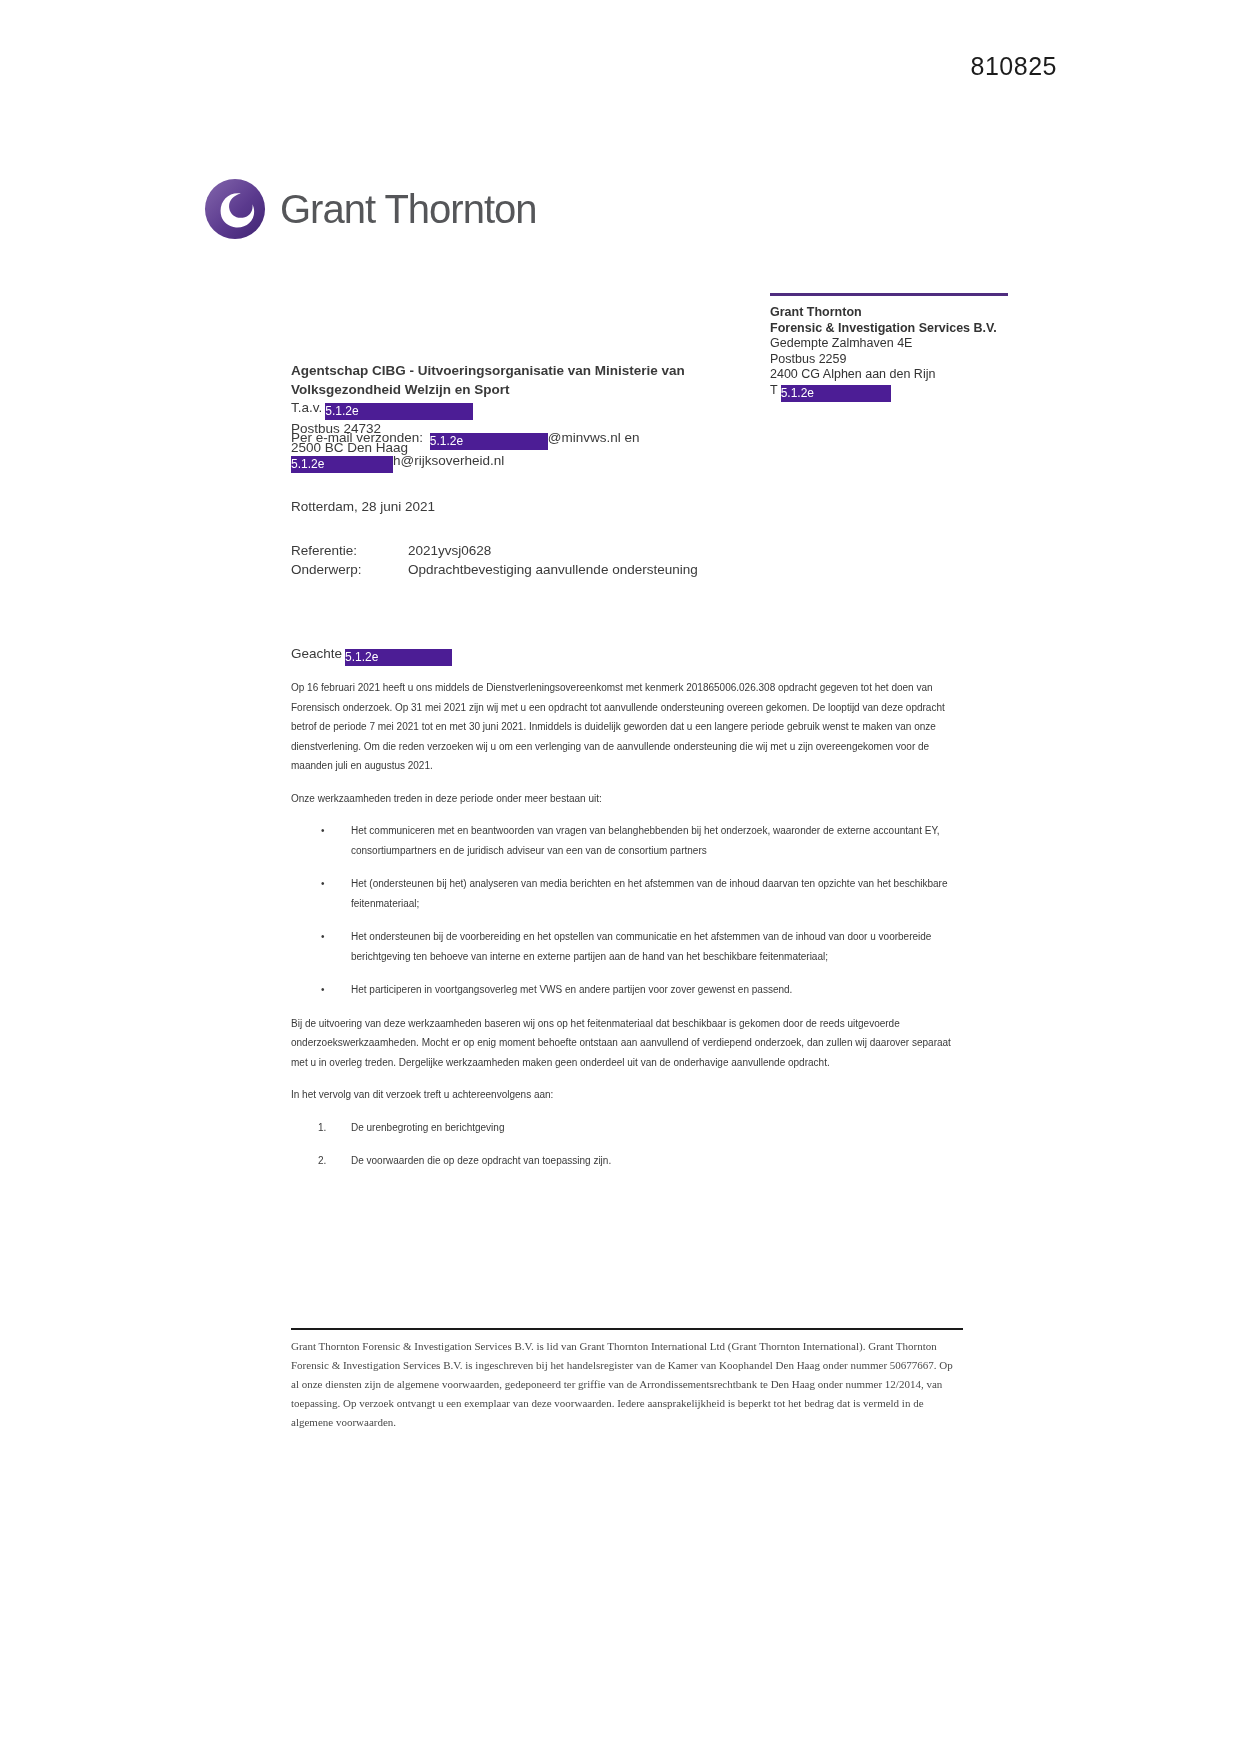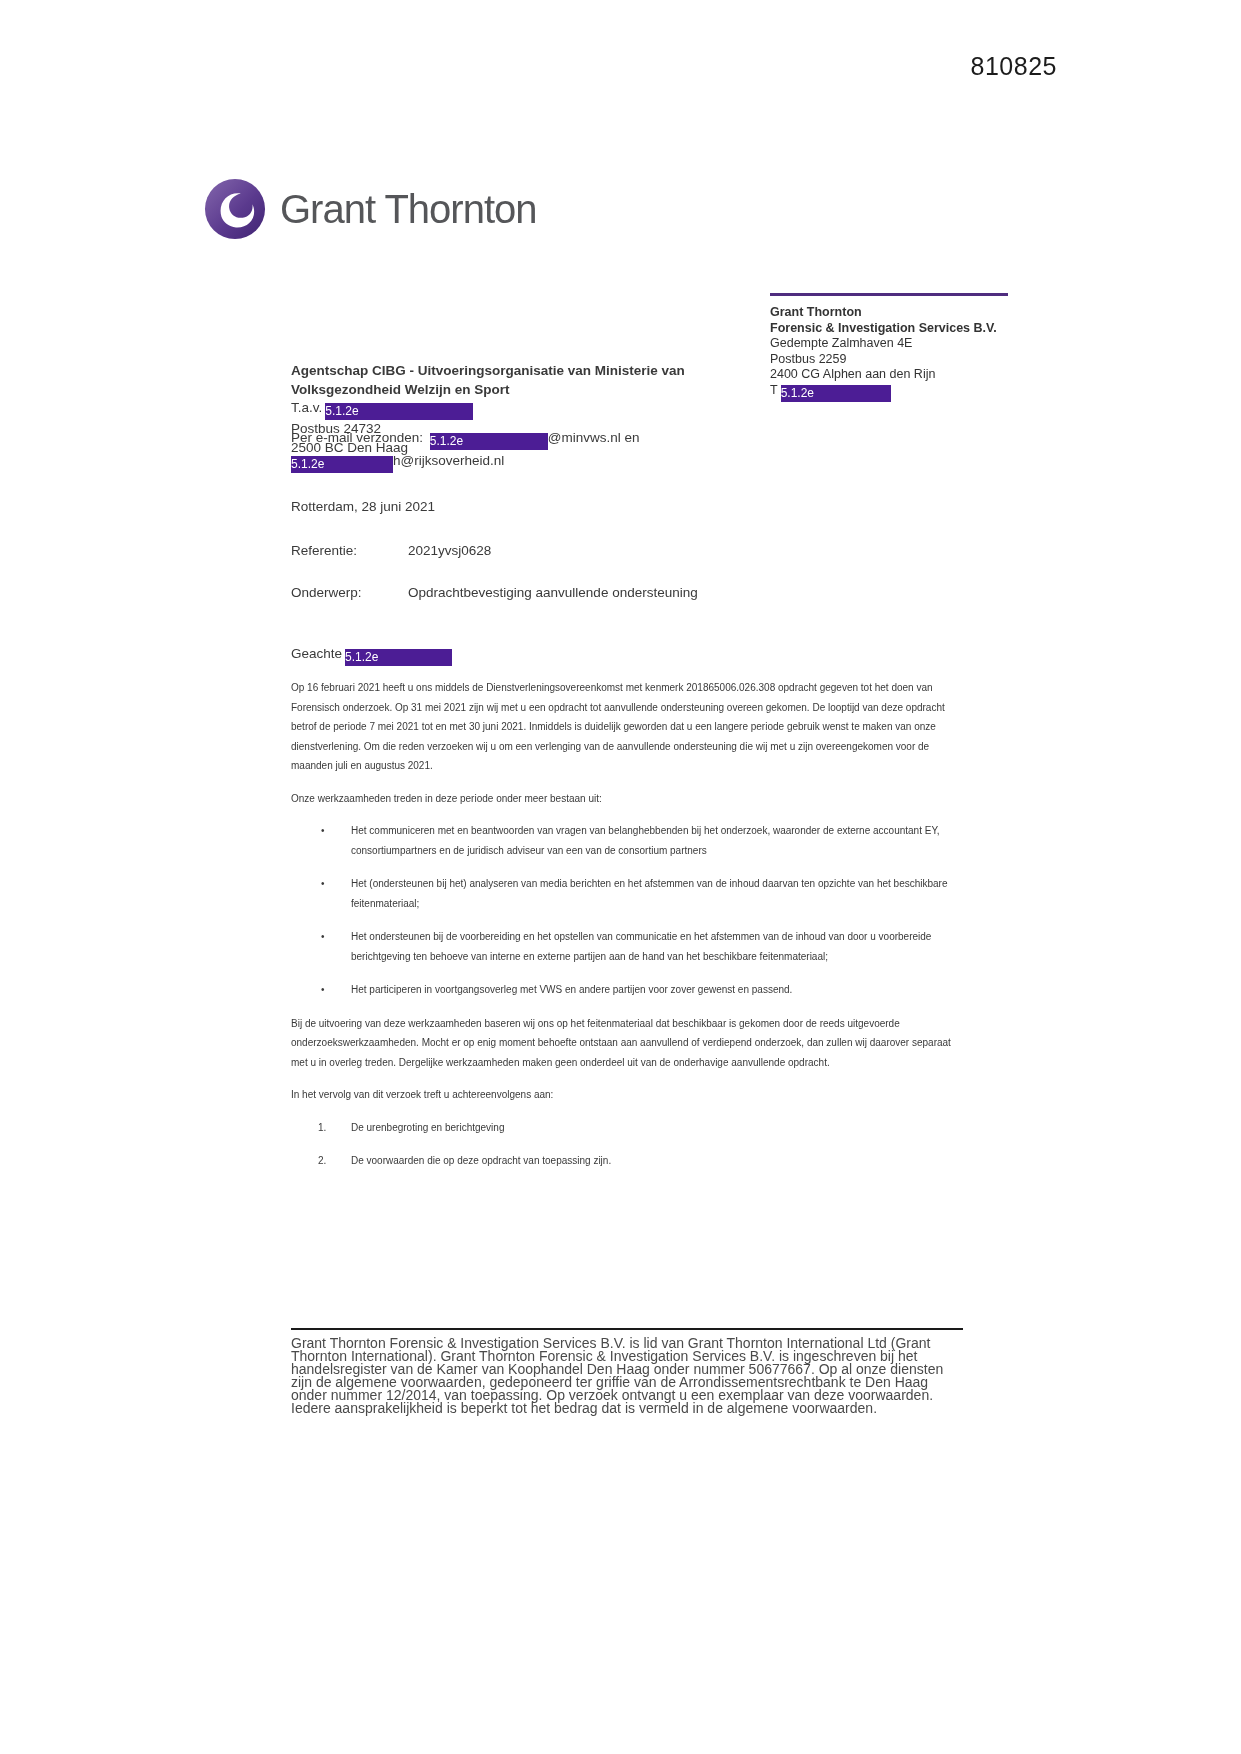--- a/index.html
+++ b/index.html
@@ -82,21 +82,21 @@
   }
 
   .meta {
     position: absolute;
     left: 291px;
     top: 541px;
     width: 672px;
     font-size: 13.5px;
     line-height: 19px;
   }
-  .meta-row.first { margin-bottom: 23px; }
+  .meta-row.first { }
   .meta-label { display: inline-block; width: 117px; vertical-align: top; }
 
   .salutation {
     position: absolute;
     left: 291px;
     top: 646px;
     font-size: 13.5px;
   }
 
   .redact {
@@ -139,23 +139,24 @@
     position: absolute;
     left: 291px;
     top: 1328px;
     width: 672px;
   }
   .footer-rule {
     border-top: 2px solid #1a1a1a;
     margin-bottom: 7px;
   }
   .footer-text {
-    font-size: 14px;
-    line-height: 13px;
+    font-size: 11px;
+    line-height: 19px;
     color: #4a4a4a;
+    font-family: Liberation Serif, serif;
   }
 </style>
 </head>
 <body>
 
 <div class="page">
 
   <div class="doc-number">810825</div>
 
   <div class="logo">

